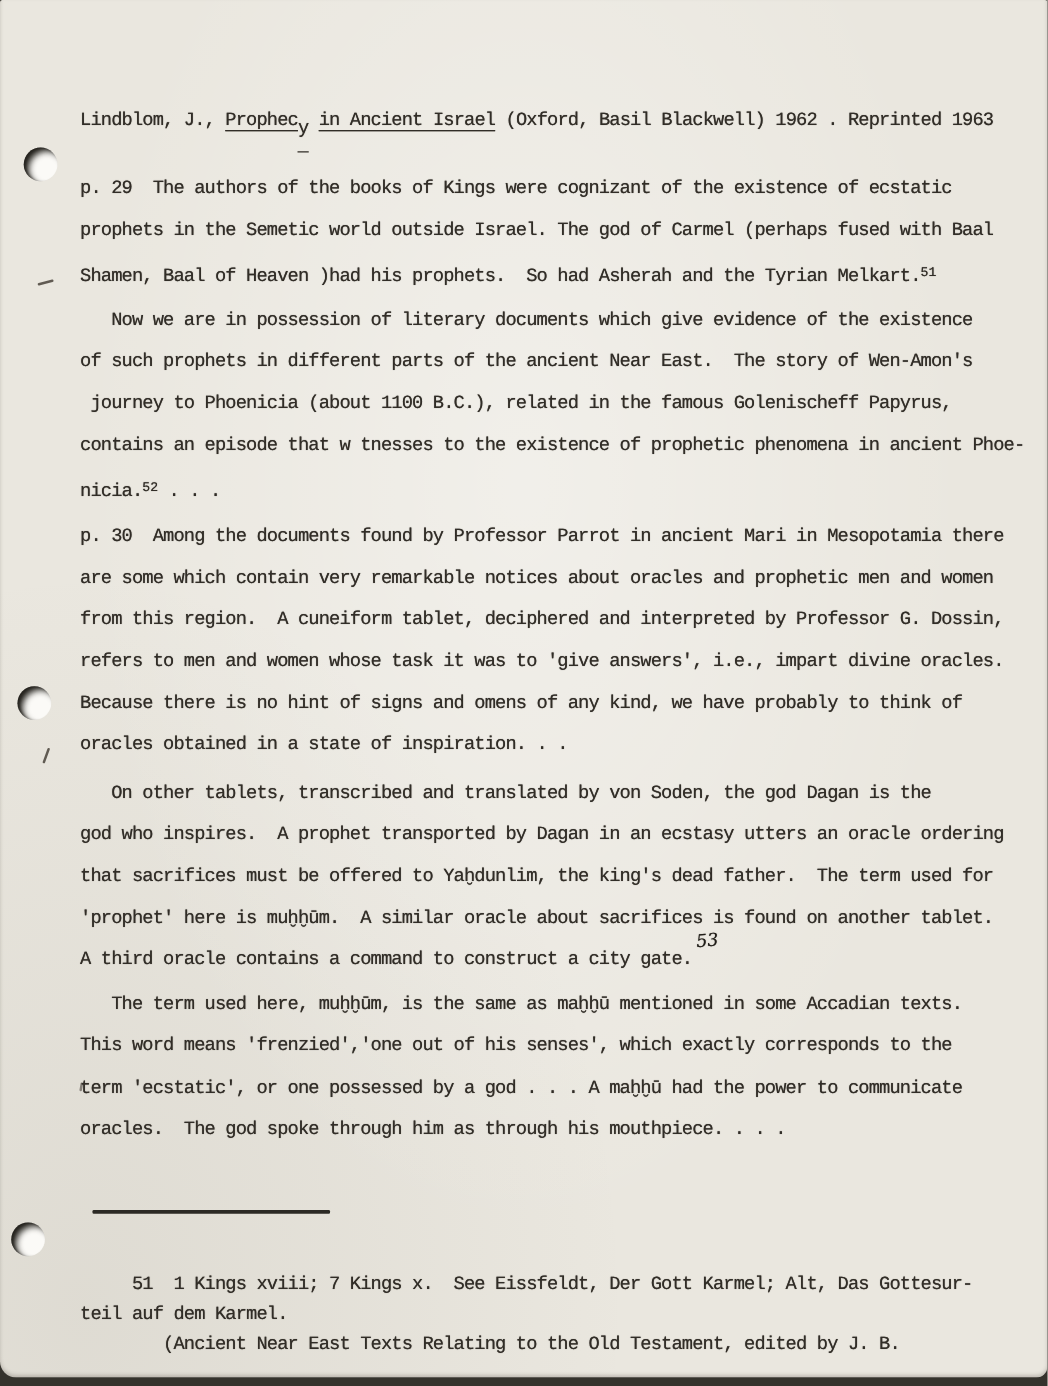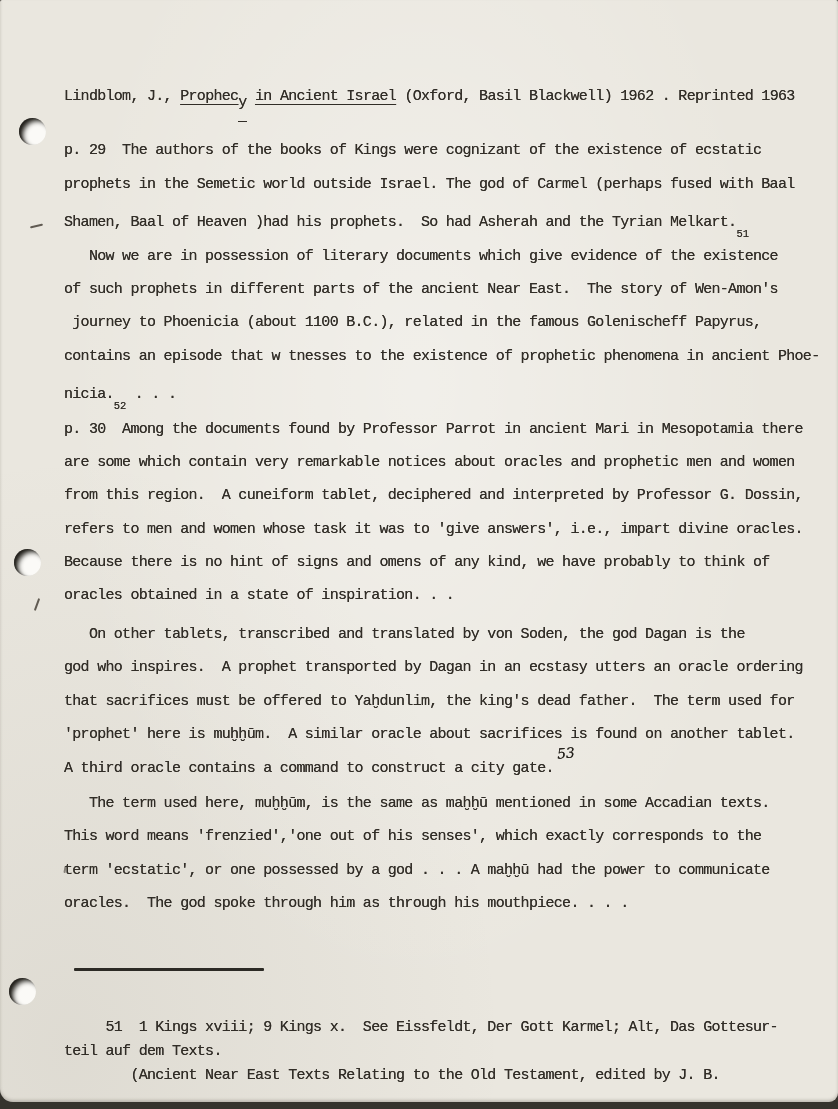--- a/index.html
+++ b/index.html
@@ -39,21 +39,21 @@
     text-shadow:0 0 0.6px rgba(49,45,39,0.85);
   }
   .line{height:33.4px;line-height:33.4px;}
   .fn-block{position:absolute;left:64px;top:934px;width:760px;color:#312d27;
     font-size:15px;letter-spacing:-0.7px;white-space:pre;
     text-shadow:0 0 0.6px rgba(49,45,39,0.85);}
   .fn-rule{margin-left:10px;width:190px;height:3px;background:#2c2a25;border-radius:1px;}
   .fn-lines{margin-top:11px;}
   .fn-line{height:24px;line-height:24px;}
   .u{text-decoration:underline;text-decoration-thickness:1.4px;text-underline-offset:3.5px;text-decoration-skip-ink:none;font-family:Liberation Mono, monospace;}
-  sup{font-size:10.5px;letter-spacing:0;position:relative;top:17px;vertical-align:super;text-align:right;}
+  sup{font-size:10.5px;letter-spacing:0;position:relative;top:2px;vertical-align:super;text-align:right;}
   .suby{position:relative;top:6px;display:inline-block;border-bottom:1.4px solid currentColor;padding-bottom:2px;}
   .hw{
     display:inline-block;position:relative;top:-14px;left:3px;
     font-family:"DejaVu Serif",serif;font-style:italic;font-size:14px;letter-spacing:0;
     transform:rotate(-5deg);color:#211e19;
   }
 </style>
 </head>
 <body>
 
@@ -63,16 +63,16 @@
     <div class="hole hole-2"></div>
     <div class="hole hole-3"></div>
     <div class="pen-mark mark-dash"></div>
     <div class="pen-mark mark-slash"></div>
     <div class="pen-mark mark-tick"></div>
 
     <div class="text-block" id="body-lines"><div class="line">Lindblom, J., <span class="u">Prophec</span><span class="suby">y</span> <span class="u">in Ancient Israel</span> (Oxford, Basil Blackwell) 1962 . Reprinted 1963</div><div class="line" style="margin-top: 21px;">p. 29  The authors of the books of Kings were cognizant of the existence of ecstatic</div><div class="line">prophets in the Semetic world outside Israel. The god of Carmel (perhaps fused with Baal</div><div class="line">Shamen, Baal of Heaven )had his prophets.  So had Asherah and the Tyrian Melkart.<sup>51</sup></div><div class="line" style="margin-top: 5px;">   Now we are in possession of literary documents which give evidence of the existence</div><div class="line">of such prophets in different parts of the ancient Near East.  The story of Wen-Amon's</div><div class="line"> journey to Phoenicia (about 1100 B.C.), related in the famous Golenischeff Papyrus,</div><div class="line">contains an episode that w tnesses to the existence of prophetic phenomena in ancient Phoe-</div><div class="line">nicia.<sup>52</sup> . . .</div><div class="line" style="margin-top: 6px;">p. 30  Among the documents found by Professor Parrot in ancient Mari in Mesopotamia there</div><div class="line">are some which contain very remarkable notices about oracles and prophetic men and women</div><div class="line">from this region.  A cuneiform tablet, deciphered and interpreted by Professor G. Dossin,</div><div class="line">refers to men and women whose task it was to 'give answers', i.e., impart divine oracles.</div><div class="line">Because there is no hint of signs and omens of any kind, we have probably to think of</div><div class="line">oracles obtained in a state of inspiration. . .</div><div class="line" style="margin-top: 5px;">   On other tablets, transcribed and translated by von Soden, the god Dagan is the</div><div class="line">god who inspires.  A prophet transported by Dagan in an ecstasy utters an oracle ordering</div><div class="line">that sacrifices must be offered to Yaḫdunlim, the king's dead father.  The term used for</div><div class="line">'prophet' here is muḫḫūm.  A similar oracle about sacrifices is found on another tablet.</div><div class="line">A third oracle contains a command to construct a city gate.<span class="hw">53</span></div><div class="line" style="margin-top: 2px;">   The term used here, muḫḫūm, is the same as maḫḫū mentioned in some Accadian texts.</div><div class="line">This word means 'frenzied','one out of his senses', which exactly corresponds to the</div><div class="line">term 'ecstatic', or one possessed by a god . . . A maḫḫū had the power to communicate</div><div class="line">oracles.  The god spoke through him as through his mouthpiece. . . .</div></div>
 
     <div class="fn-block">
       <div class="fn-rule"></div>
-      <div class="fn-lines" id="fn-lines"><div class="fn-line">     51  1 Kings xviii; 9 Kings x.  See Eissfeldt, Der Gott Karmel; Alt, Das Gottesur-</div><div class="fn-line">teil auf dem Texts.</div><div class="fn-line">        (Ancient Near East Texts Relating to the Old Testament, edited by J. B.</div></div>
+      <div class="fn-lines" id="fn-lines"><div class="fn-line">     51  1 Kings xviii; 7 Kings x.  See Eissfeldt, Der Gott Karmel; Alt, Das Gottesur-</div><div class="fn-line">teil auf dem Karmel.</div><div class="fn-line">        (Ancient Near East Texts Relating to the Old Testament, edited by J. B.</div></div>
     </div>
   </div>
 </div>
 
 </body></html>

